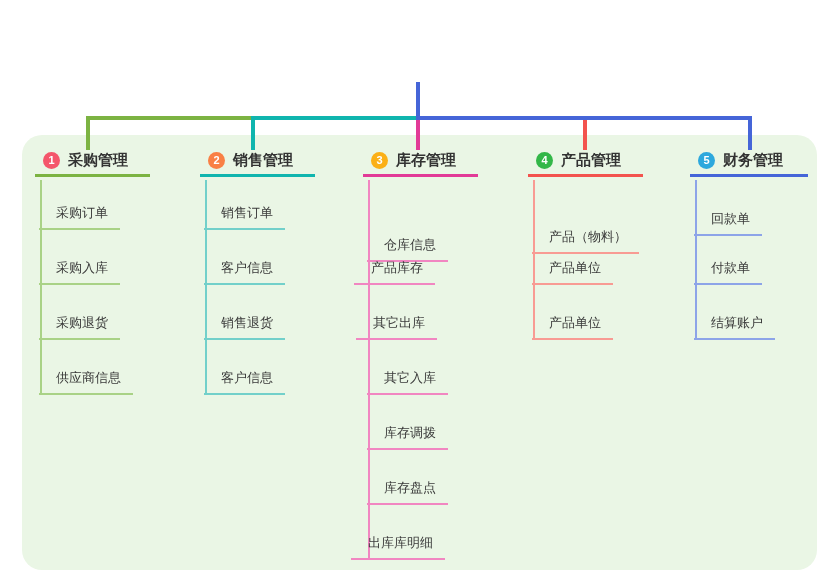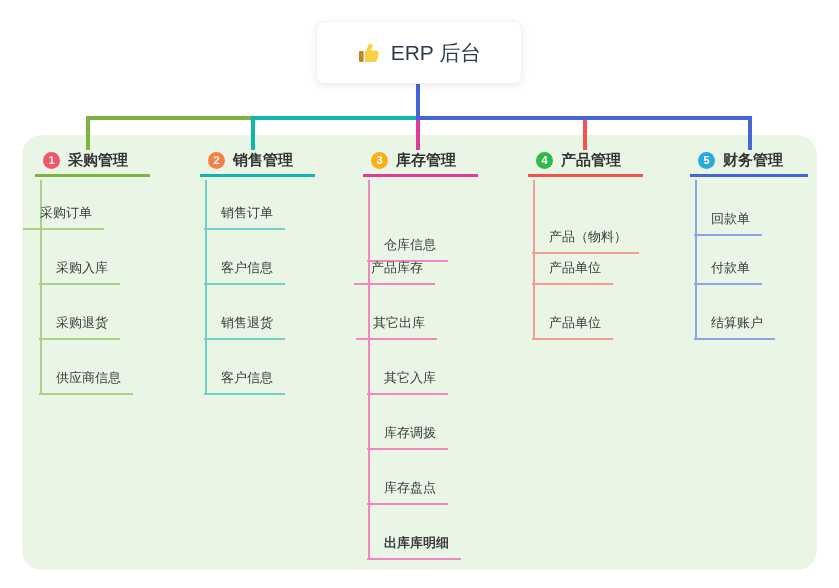--- a/index.html
+++ b/index.html
@@ -38,29 +38,20 @@
     padding:0 12px 6px 17px;box-sizing:border-box;z-index:2;cursor:pointer;
     font-size:13px;color:#3a3a3a;white-space:nowrap;
   }
 </style>
 </head>
 <body>
 
 <div id="stage">
   <div id="panel"></div>
 
-  <div id="root-node">
-    <span style="display:flex;">
-      <svg width="24" height="24" viewBox="0 0 24 24">
-        <rect x="2" y="10" width="4.6" height="11" rx="1.2" fill="#c9821f"></rect>
-        <path d="M8 21 h9.4 a3.1 3.1 0 0 0 3-2.4 l1.3-6.2 a2.4 2.4 0 0 0-2.35-2.9 h-5 l0.95-4 a2.1 2.1 0 0 0-4-1.3 l-2.1 5.4 -1.2 1.1 Z" fill="#fbd046"></path>
-      </svg>
-    </span>
-    <span>ERP 后台</span>
-  </div>
 
   <div id="connectors">
       <div class="vline" style="left: 416px; top: 82px; width: 4px; height: 36px; background: rgb(69, 101, 216);"></div>
       <div class="hline" style="left: 86px; top: 116px; width: 169px; height: 4px; background: rgb(124, 179, 66);"></div>
       <div class="hline" style="left: 251px; top: 116px; width: 165px; height: 4px; background: rgb(16, 181, 174);"></div>
       <div class="hline" style="left: 416px; top: 116px; width: 336px; height: 4px; background: rgb(69, 101, 216);"></div>
       <div class="vline" style="left: 86px; top: 116px; width: 4px; height: 34px; background: rgb(124, 179, 66);"></div>
       <div class="vline" style="left: 251px; top: 116px; width: 4px; height: 34px; background: rgb(16, 181, 174);"></div>
       <div class="vline" style="left: 416px; top: 120px; width: 4px; height: 30px; background: rgb(226, 58, 151);"></div>
       <div class="vline" style="left: 583px; top: 120px; width: 4px; height: 30px; background: rgb(243, 83, 78);"></div>
@@ -69,21 +60,21 @@
       <div class="vline" style="left: 205px; top: 180px; width: 2px; height: 215px; background: rgb(114, 208, 202);"></div>
       <div class="vline" style="left: 368px; top: 180px; width: 2px; height: 380px; background: rgb(241, 134, 193);"></div>
       <div class="vline" style="left: 533px; top: 180px; width: 2px; height: 160px; background: rgb(248, 155, 147);"></div>
       <div class="vline" style="left: 695px; top: 180px; width: 2px; height: 160px; background: rgb(141, 164, 232);"></div>
     </div>
   <div id="branches">
       <div class="branch-label" style="left: 35px; top: 147px; width: 115px; border-bottom: 3px solid rgb(124, 179, 66);">
         <span class="badge" style="background: rgb(244, 86, 107);">1</span>
         <span>采购管理</span>
       </div>
-      <div class="child-node" style="left: 23px; top: 202px; border-bottom: 2px solid rgb(169, 210, 134);">采购订单</div>
+      <div class="child-node" style="left: 39px; top: 202px; border-bottom: 2px solid rgb(169, 210, 134);">采购订单</div>
       <div class="child-node" style="left: 39px; top: 257px; border-bottom: 2px solid rgb(169, 210, 134);">采购入库</div>
       <div class="child-node" style="left: 39px; top: 312px; border-bottom: 2px solid rgb(169, 210, 134);">采购退货</div>
       <div class="child-node" style="left: 39px; top: 367px; border-bottom: 2px solid rgb(169, 210, 134);">供应商信息</div>
       <div class="branch-label" style="left: 200px; top: 147px; width: 115px; border-bottom: 3px solid rgb(16, 181, 174);">
         <span class="badge" style="background: rgb(249, 128, 69);">2</span>
         <span>销售管理</span>
       </div>
       <div class="child-node" style="left: 204px; top: 202px; border-bottom: 2px solid rgb(114, 208, 202);">销售订单</div>
       <div class="child-node" style="left: 204px; top: 257px; border-bottom: 2px solid rgb(114, 208, 202);">客户信息</div>
       <div class="child-node" style="left: 204px; top: 312px; border-bottom: 2px solid rgb(114, 208, 202);">销售退货</div>
@@ -91,21 +82,21 @@
       <div class="branch-label" style="left: 363px; top: 147px; width: 115px; border-bottom: 3px solid rgb(226, 58, 151);">
         <span class="badge" style="background: rgb(251, 176, 23);">3</span>
         <span>库存管理</span>
       </div>
       <div class="child-node" style="left: 367px; top: 202px; border-bottom: 2px solid rgb(241, 134, 193); margin-top: 32px;">仓库信息</div>
       <div class="child-node" style="left: 354px; top: 257px; border-bottom: 2px solid rgb(241, 134, 193);">产品库存</div>
       <div class="child-node" style="left: 356px; top: 312px; border-bottom: 2px solid rgb(241, 134, 193);">其它出库</div>
       <div class="child-node" style="left: 367px; top: 367px; border-bottom: 2px solid rgb(241, 134, 193);">其它入库</div>
       <div class="child-node" style="left: 367px; top: 422px; border-bottom: 2px solid rgb(241, 134, 193);">库存调拨</div>
       <div class="child-node" style="left: 367px; top: 477px; border-bottom: 2px solid rgb(241, 134, 193);">库存盘点</div>
-      <div class="child-node" style="left: 367px; top: 532px; border-bottom: 2px solid rgb(241, 134, 193); font-weight: bold;">出库库明细</div>
+      <div class="child-node" style="left: 351px; top: 532px; border-bottom: 2px solid rgb(241, 134, 193);">出库库明细</div>
       <div class="branch-label" style="left: 528px; top: 147px; width: 115px; border-bottom: 3px solid rgb(243, 83, 78);">
         <span class="badge" style="background: rgb(51, 183, 72);">4</span>
         <span>产品管理</span>
       </div>
       <div class="child-node" style="left: 532px; top: 202px; border-bottom: 2px solid rgb(248, 155, 147); margin-top: 24px;">产品（物料）</div>
       <div class="child-node" style="left: 532px; top: 257px; border-bottom: 2px solid rgb(248, 155, 147);">产品单位</div>
       <div class="child-node" style="left: 532px; top: 312px; border-bottom: 2px solid rgb(248, 155, 147);">产品单位</div>
       <div class="branch-label" style="left: 690px; top: 147px; width: 118px; border-bottom: 3px solid rgb(69, 101, 216);">
         <span class="badge" style="background: rgb(45, 168, 221);">5</span>
         <span>财务管理</span>

